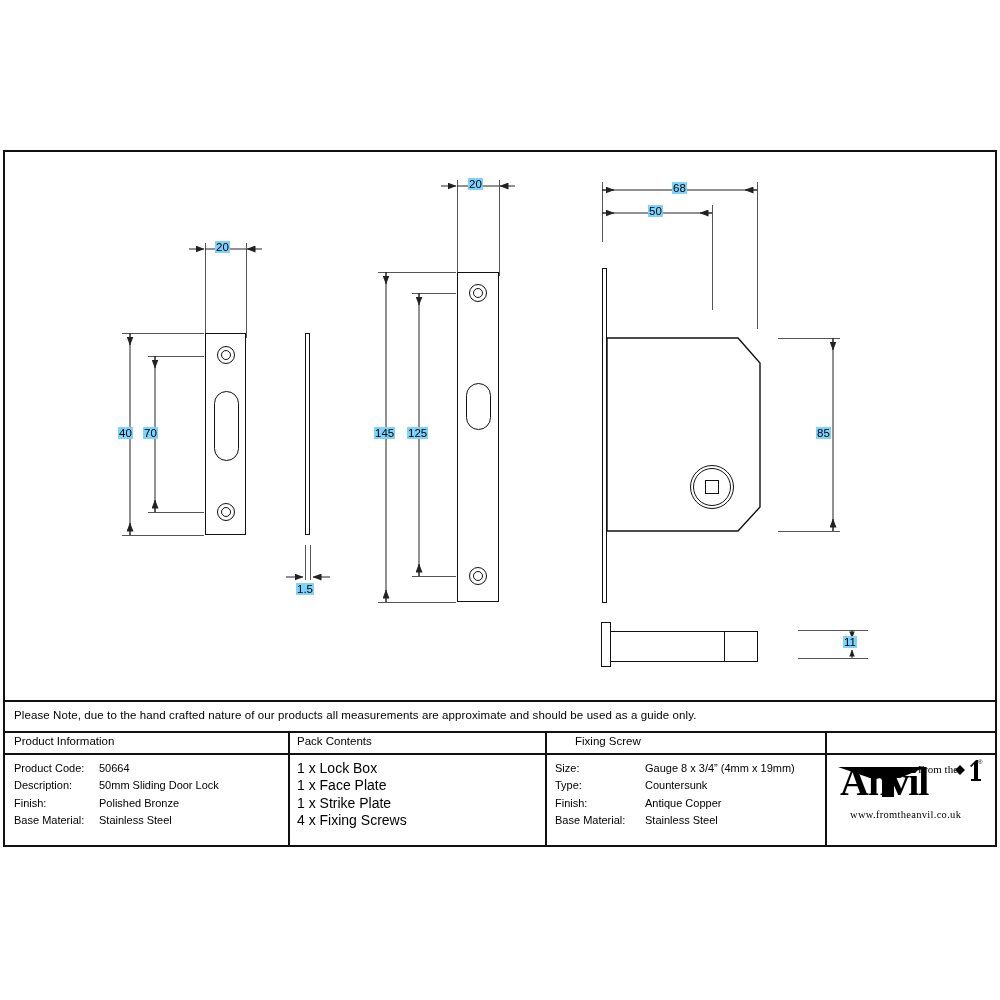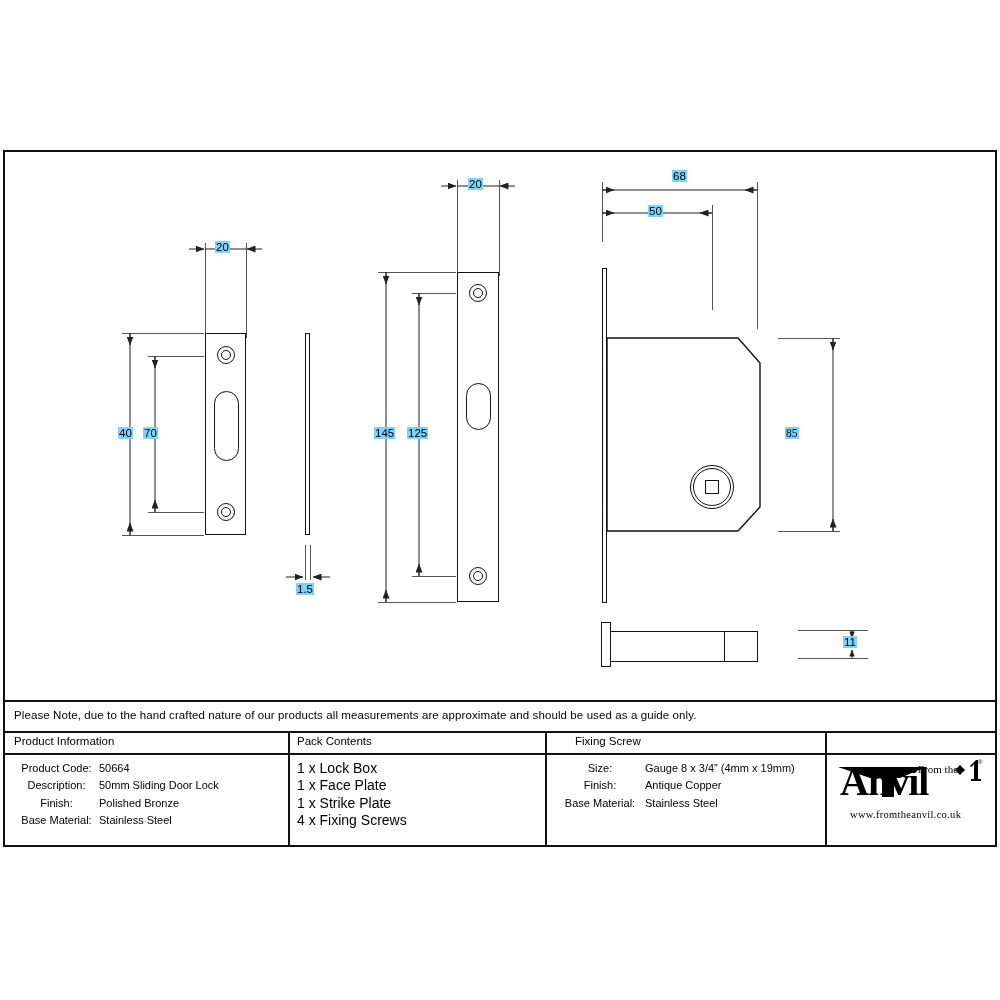--- a/index.html
+++ b/index.html
@@ -16,21 +16,21 @@
   #vdiv-2{left:545px;top:731px;width:0;height:116px;border-left:2px solid #111;}
   #vdiv-3{left:825px;top:731px;width:0;height:116px;border-left:2px solid #111;}
 
   .note-text{position:absolute;left:14px;top:709px;font-size:11.5px;letter-spacing:.1px;}
   .col-head{position:absolute;font-size:11.5px;}
   #head-product{left:14px;top:735px;text-align:right;}
   #head-pack{left:297px;top:735px;}
   #head-fixing{left:555px;top:735px;padding-left:20px;}
 
   .spec-block{position:absolute;font-size:11px;line-height:17.3px;}
-  .spec-row{display:flex;text-align:center;}
+  .spec-row{display:flex;}
   .spec-key{width:85px;flex:0 0 85px;}
   .spec-val{white-space:nowrap;}
   #product-specs{left:14px;top:760px;}
   #fixing-specs{left:555px;top:760px;}
   #fixing-specs .spec-key{width:90px;flex:0 0 90px;}
   #pack-list{position:absolute;left:297px;top:760px;font-size:14px;line-height:17.3px;}
 
   
   #logo{position:absolute;left:836px;top:757px;width:152px;height:72px;}
   #logo .tagline{position:absolute;left:82px;top:6px;font-family:"Liberation Serif",serif;font-size:11px;}
@@ -153,21 +153,21 @@
 
     <div>
 
       <div class="vl thin" style="left:602px;top:182px;height:60px;"></div>
       <div class="vl thin" style="left:757px;top:182px;height:147px;"></div>
       <svg style="left:0;top:0;width:1000px;height:1000px;">
         <line x1="602" y1="190" x2="757" y2="190" stroke="#222" stroke-width="1"></line>
         <line x1="602" y1="190" x2="614" y2="190" stroke="#222" stroke-width="1" marker-end="url(#ah)"></line>
         <line x1="757" y1="190" x2="745" y2="190" stroke="#222" stroke-width="1" marker-end="url(#ah)"></line>
       </svg>
-      <div class="dimtext" style="left:672px;top:170px;">68</div>
+      <div class="dimtext" style="left:672px;top:182px;">68</div>
 
       <div class="vl thin" style="left:712px;top:205px;height:105px;"></div>
       <svg style="left:0;top:0;width:1000px;height:1000px;">
         <line x1="602" y1="213" x2="712" y2="213" stroke="#222" stroke-width="1"></line>
         <line x1="602" y1="213" x2="614" y2="213" stroke="#222" stroke-width="1" marker-end="url(#ah)"></line>
         <line x1="712" y1="213" x2="700" y2="213" stroke="#222" stroke-width="1" marker-end="url(#ah)"></line>
       </svg>
       <div class="dimtext" style="left:648px;top:205px;">50</div>
 
       <div class="part" style="left:602px;top:268px;width:5px;height:335px;"></div>
@@ -180,21 +180,21 @@
       <div class="screw-in" style="left:693px;top:468px;width:38px;height:38px;"></div>
       <div style="position:absolute;left:705px;top:480px;width:14px;height:14px;box-sizing:border-box;border:1.4px solid #111;background:#fff;"></div>
 
       <div class="hl thin" style="left:778px;top:338px;width:62px;"></div>
       <div class="hl thin" style="left:778px;top:531px;width:62px;"></div>
       <svg style="left:0;top:0;width:1000px;height:1000px;">
         <line x1="833" y1="338" x2="833" y2="531" stroke="#222" stroke-width="1"></line>
         <line x1="833" y1="338" x2="833" y2="350" stroke="#222" stroke-width="1" marker-end="url(#ah)"></line>
         <line x1="833" y1="531" x2="833" y2="519" stroke="#222" stroke-width="1" marker-end="url(#ah)"></line>
       </svg>
-      <div class="dimtext" style="left:785px;top:427px;font-family:Liberation Serif, serif;">85</div>
+      <div class="dimtext" style="left:816px;top:427px;">85</div>
 
       <div class="part" style="left:601px;top:622px;width:10px;height:45px;"></div>
       <div class="part" style="left:610px;top:631px;width:148px;height:31px;"></div>
       <div class="vl" style="left:724px;top:631px;height:31px;border-left:1.4px solid #111;"></div>
 
       <div class="hl thin" style="left:798px;top:630px;width:70px;"></div>
       <div class="hl thin" style="left:798px;top:658px;width:70px;"></div>
       <svg style="left:0;top:0;width:1000px;height:1000px;">
         <line x1="852" y1="630" x2="852" y2="638" stroke="#222" stroke-width="1" marker-end="url(#ahs)"></line>
         <line x1="852" y1="658" x2="852" y2="650" stroke="#222" stroke-width="1" marker-end="url(#ahs)"></line>
@@ -242,20 +242,24 @@
     <div>1 x Strike Plate</div>
     <div>4 x Fixing Screws</div>
   </div>
 
   <div class="spec-block" id="fixing-specs">
     <div class="spec-row">
       <span class="spec-key">Size:</span>
       <span class="spec-val">Gauge 8 x 3/4” (4mm x 19mm)</span>
     </div>
     <div class="spec-row">
+      <span class="spec-key">Type:</span>
+      <span class="spec-val">Countersunk</span>
+    </div>
+    <div class="spec-row">
       <span class="spec-key">Finish:</span>
       <span class="spec-val">Antique Copper</span>
     </div>
     <div class="spec-row">
       <span class="spec-key">Base Material:</span>
       <span class="spec-val">Stainless Steel</span>
     </div>
   </div>
 
   <div id="logo">

